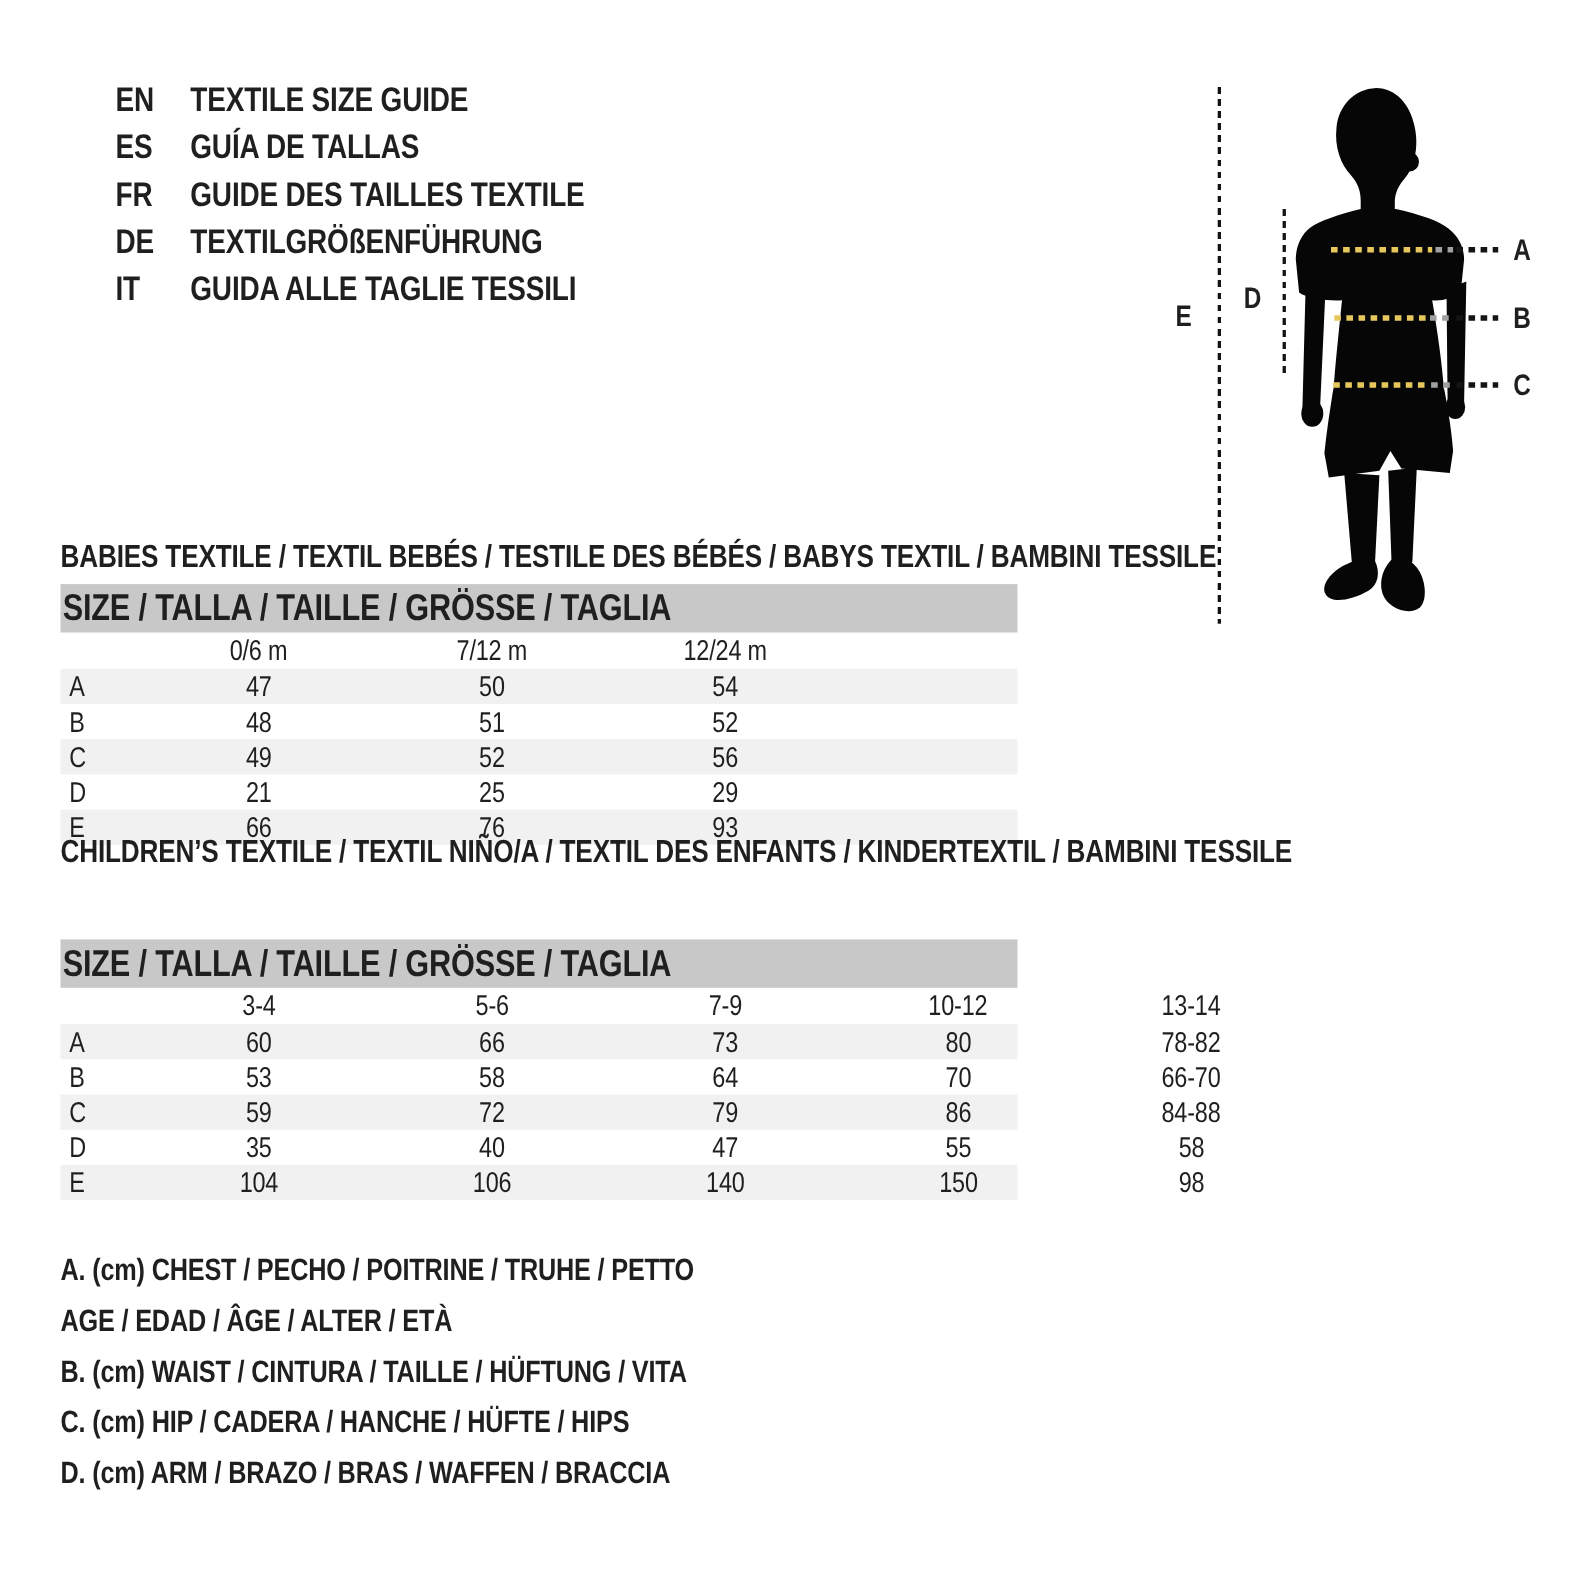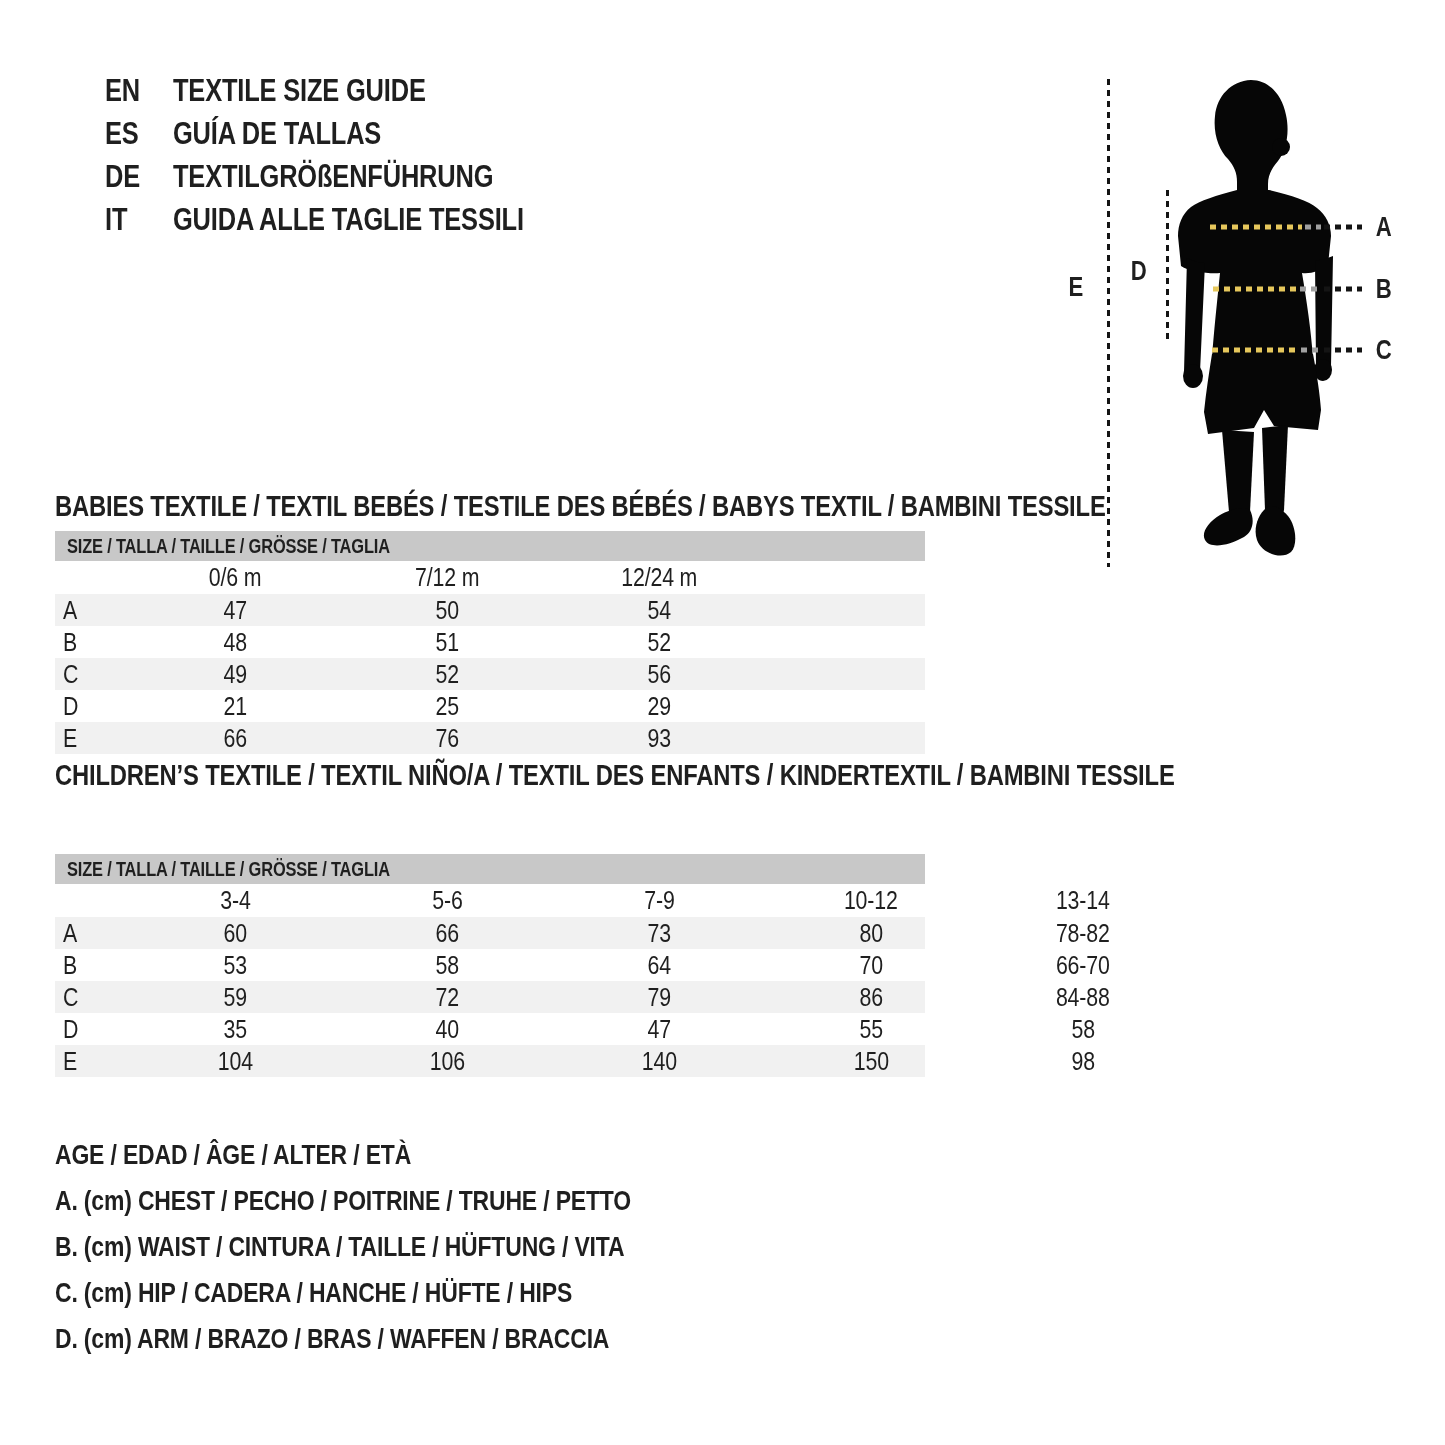--- a/index.html
+++ b/index.html
@@ -25,22 +25,22 @@
   .figure svg { position:absolute; left:110px; top:0; }
   .vline { position:absolute; width:3px;
     background:repeating-linear-gradient(to bottom, var(--measure-dark,#141414) 0 6px, transparent 6px 11px); }
   .fig-label { position:absolute; font-weight:700; font-size:27px; line-height:30px; width:22px; text-align:center; }
 
   
   .section-title { position:absolute; left:55px; height:30px; font-weight:700; font-size:29px; line-height:30px; }
 
   
   .size-table { position:absolute; left:55px; width:870px; font-size:26px; }
-  .thead { height:30px; background:var(--table-header-bg,#c9c9c9); display:flex; align-items:center;
-    padding-left:12px; font-weight:700; font-size:20px; }
+  .thead { height:44px; background:var(--table-header-bg,#c9c9c9); display:flex; align-items:center;
+    padding-left:2px; font-weight:700; font-size:34px; }
   .trow { display:grid; grid-template-columns:50px repeat(5,164px); height:32px; align-items:center;gap:48px; }
   .trow.cols { height:33px; }
   .trow.alt { background:var(--row-alt-bg,#efefef); }
   .cell.label { padding-left:8px; }
   .cell.val { text-align:center; }
   .cell.val .cnd { transform-origin:50% 50%; }
 
   
   .legend { position:absolute; left:55px; top:1140px; display:flex; flex-direction:column; gap:16px; }
   .legend-line { height:30px; font-weight:700; font-size:28px; line-height:30px; }
@@ -49,20 +49,24 @@
 <body>
 
 <div class="lang-header">
   <div class="lang-row">
     <span class="lang-code"><span class="cnd">EN</span></span>
     <span><span class="cnd">TEXTILE SIZE GUIDE</span></span>
   </div>
   <div class="lang-row">
     <span class="lang-code"><span class="cnd">ES</span></span>
     <span><span class="cnd">GUÍA DE TALLAS</span></span>
+  </div>
+  <div class="lang-row">
+    <span class="lang-code"><span class="cnd">FR</span></span>
+    <span><span class="cnd">GUIDE DES TAILLES TEXTILE</span></span>
   </div>
   <div class="lang-row">
     <span class="lang-code"><span class="cnd">DE</span></span>
     <span><span class="cnd">TEXTILGRÖßENFÜHRUNG</span></span>
   </div>
   <div class="lang-row">
     <span class="lang-code"><span class="cnd">IT</span></span>
     <span><span class="cnd">GUIDA ALLE TAGLIE TESSILI</span></span>
   </div>
 </div>
@@ -225,18 +229,18 @@
       <div class="cell label"><span class="cnd">E</span></div>
       <div class="cell val"><span class="cnd">104</span></div>
       <div class="cell val"><span class="cnd">106</span></div>
       <div class="cell val"><span class="cnd">140</span></div>
       <div class="cell val"><span class="cnd">150</span></div>
       <div class="cell val"><span class="cnd">98</span></div>
     </div>
   </div>
 
 <div class="legend">
+  <div class="legend-line"><span class="cnd">A. (cm) CHEST / PECHO / POITRINE / TRUHE / PETTO</span></div>
   <div class="legend-line"><span class="cnd">AGE / EDAD / ÂGE / ALTER / ETÀ</span></div>
-  <div class="legend-line"><span class="cnd">A. (cm) CHEST / PECHO / POITRINE / TRUHE / PETTO</span></div>
   <div class="legend-line"><span class="cnd">B. (cm) WAIST / CINTURA / TAILLE / HÜFTUNG / VITA</span></div>
   <div class="legend-line"><span class="cnd">C. (cm) HIP / CADERA / HANCHE / HÜFTE / HIPS</span></div>
   <div class="legend-line"><span class="cnd">D. (cm) ARM / BRAZO / BRAS / WAFFEN / BRACCIA</span></div>
 </div>
 
 </body></html>

